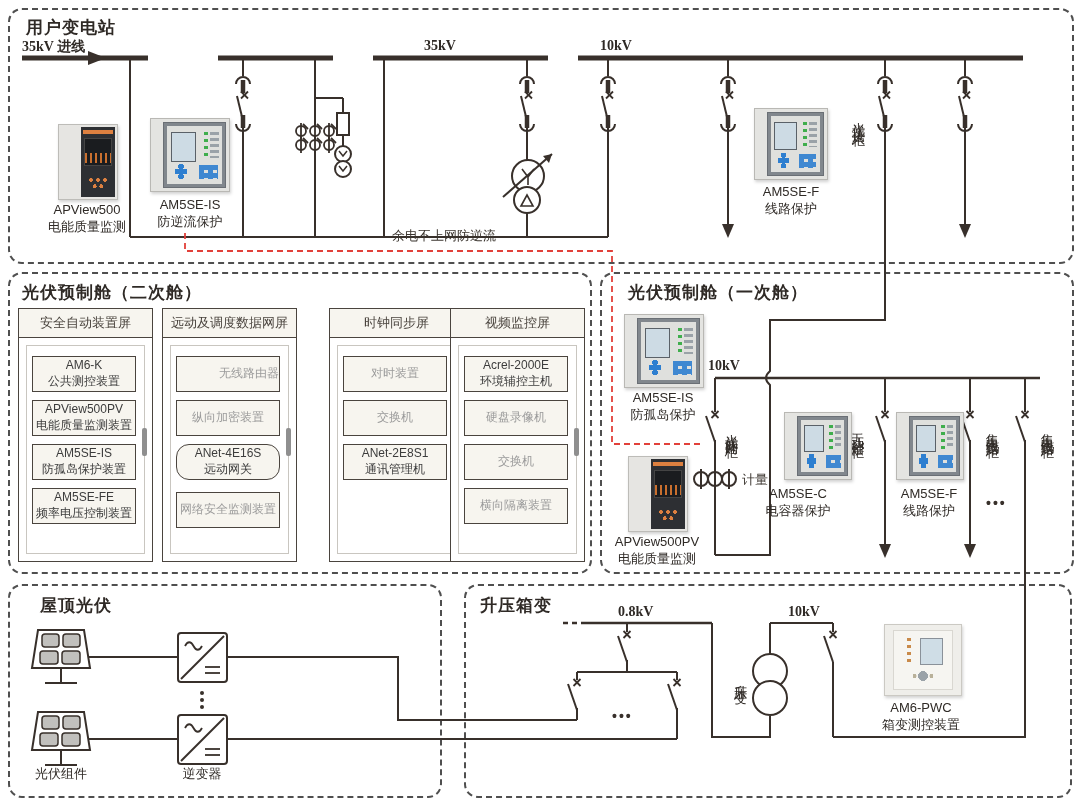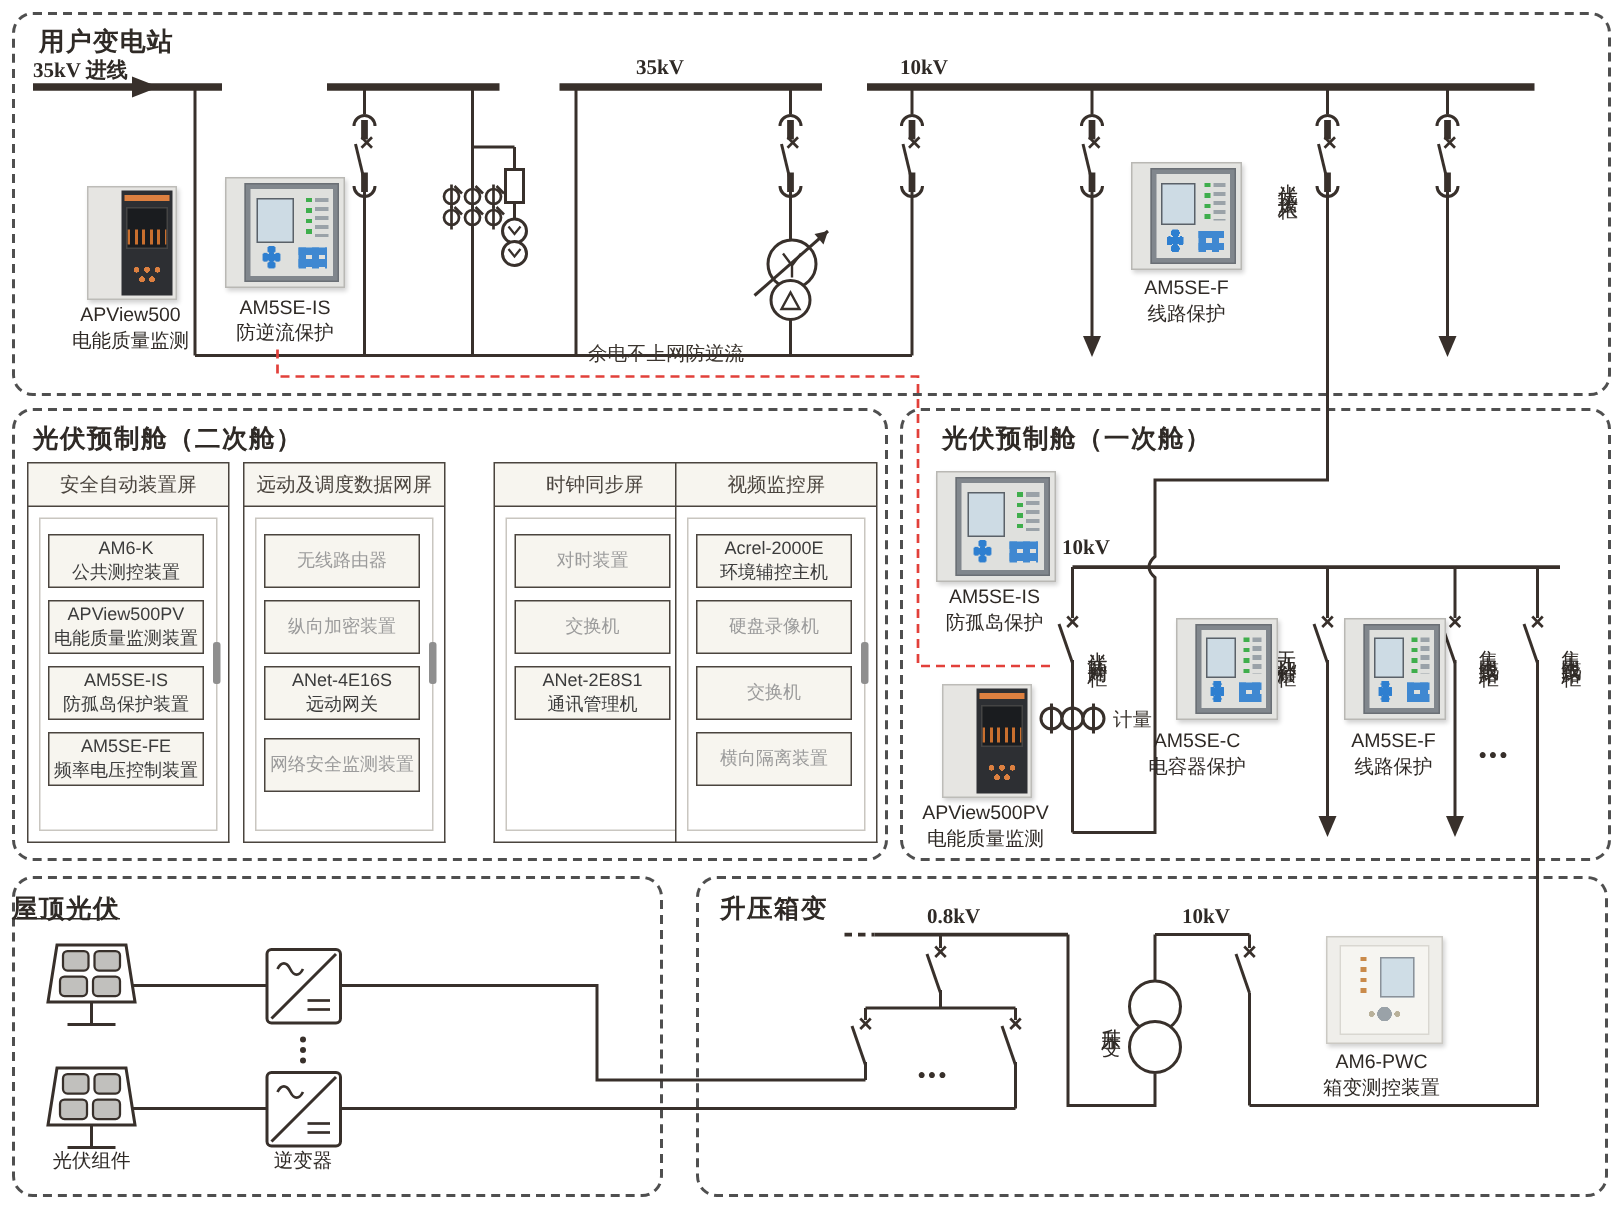--- a/index.html
+++ b/index.html
@@ -274,21 +274,21 @@
           <circle cx="202" cy="707" r="2"></circle>
       </g>
     </g>
 
     <path d="M185 233 V251 H612 V444 H704" stroke="#e2403a" stroke-width="1.8" fill="none" stroke-dasharray="6 4"></path>
   </svg>
 
   <div class="zone-title" style="left:26px;top:16px;">用户变电站</div>
   <div class="zone-title" style="left:22px;top:281px;">光伏预制舱（二次舱）</div>
   <div class="zone-title" style="left:628px;top:281px;">光伏预制舱（一次舱）</div>
-  <div class="zone-title" style="left:8px;top:594px;text-decoration:underline;">屋顶光伏</div>
+  <div class="zone-title" style="left:40px;top:594px;">屋顶光伏</div>
   <div class="zone-title" style="left:480px;top:594px;">升压箱变</div>
 
   <div class="kv" style="left:22px;top:38px;">35kV 进线</div>
   <div class="kv" style="left:424px;top:38px;">35kV</div>
   <div class="kv" style="left:600px;top:38px;">10kV</div>
   <div class="note" style="left:392px;top:227px;">余电不上网防逆流</div>
   <div class="vlbl" style="left:849px;top:72px;height:92px;">光伏接入柜</div>
 
   <div class="dev pq" style="left:58px;top:124px;width:58px;height:74px;">
     <div class="face">
@@ -352,29 +352,29 @@
           <span>频率电压控制装置</span>
         </div>
     </div>
   </div>
   <div class="cab" style="left:162px;top:308px;">
     <div class="cab-header">远动及调度数据网屏</div>
     <div class="cab-body">
         <div class="cab-door">
           <div class="cab-handle"></div>
         </div>
-      <div class="cab-item" style="top:18px;" data-style="muted">
+      <div class="cab-item" style="top:18px;align-items:flex-end;" data-style="muted">
         <span>无线路由器</span>
           <span></span>
         </div>
       <div class="cab-item" style="top:62px;" data-style="muted">
         <span>纵向加密装置</span>
           <span></span>
         </div>
-      <div class="cab-item" style="top:106px;" data-style="accent">
+      <div class="cab-item" style="top:106px;border-radius:13px;" data-style="accent">
         <span>ANet-4E16S</span>
           <span>远动网关</span>
         </div>
       <div class="cab-item" style="top:154px;" data-style="muted">
         <span>网络安全监测装置</span>
           <span></span>
         </div>
     </div>
   </div>
   <div class="cab" style="left:306px;top:308px;padding-left:23px;">

